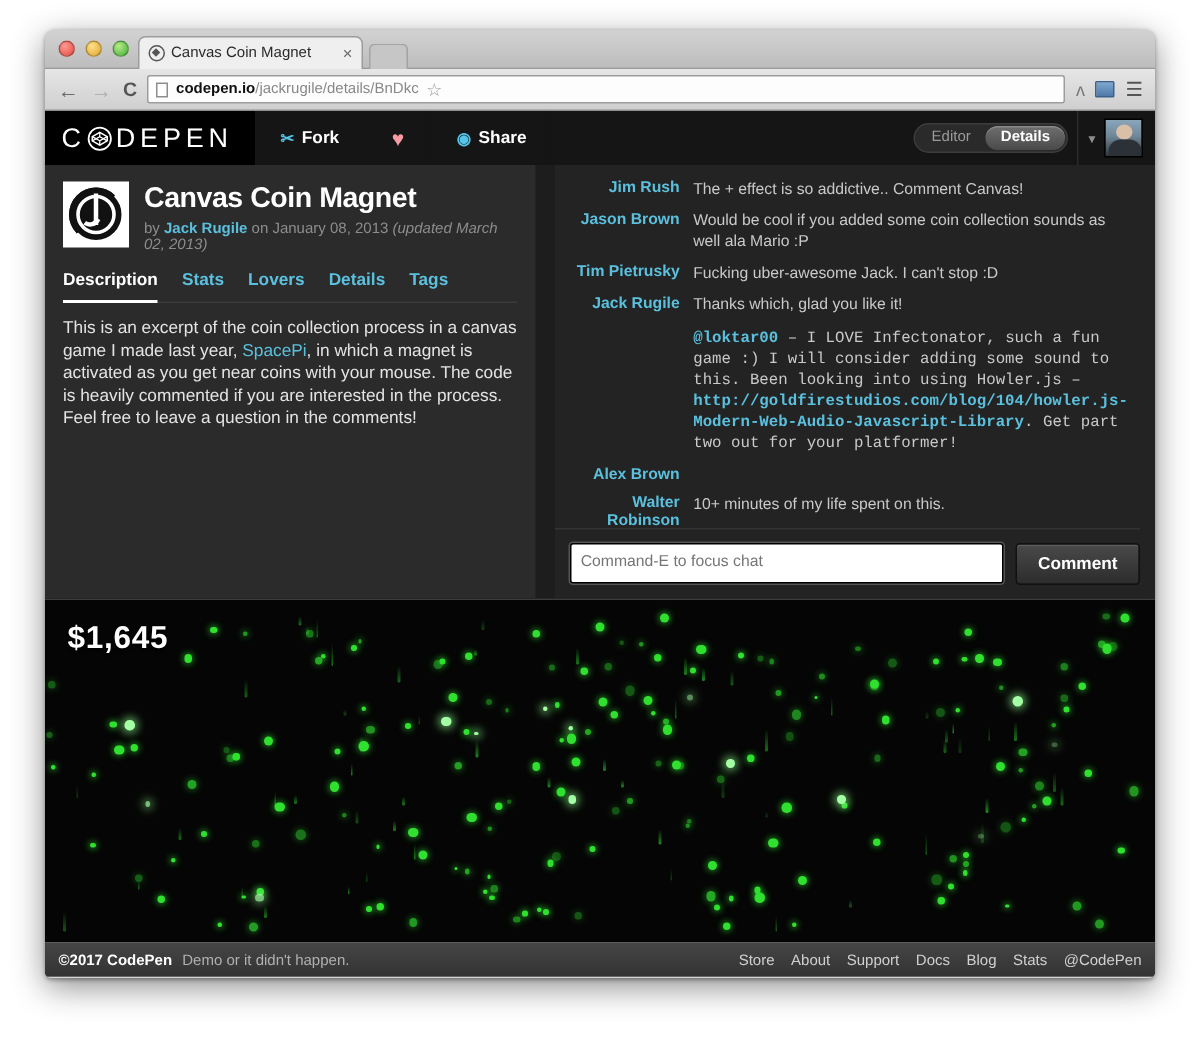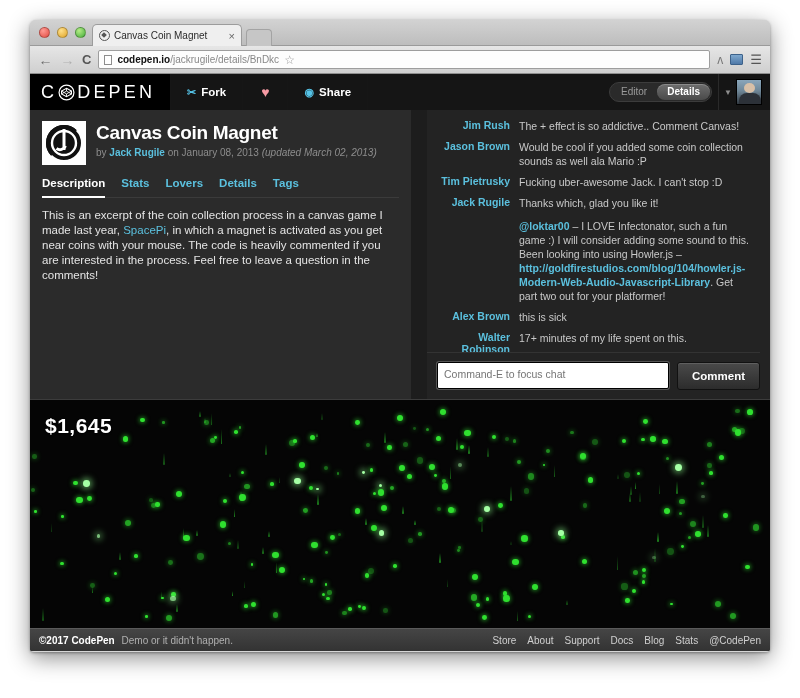--- a/index.html
+++ b/index.html
@@ -253,21 +253,21 @@
     width: 92px; flex: none; text-align: right;
     color: #5bc0de; font-size: 10.5px; font-weight: bold;
     padding-right: 9px; padding-top: 0px;
   }
   .comment-body {
     flex: 1; color: #c9c9c9; font-size: 10.5px; line-height: 14px;
     padding-right: 8px;
   }
   .comment-body .mention { color: #5bc0de; font-weight: bold; }
   .comment-body .url { color: #5bc0de; font-weight: bold; }
-  .comment-cont { margin-top: 9px; }
+  .comment-cont { margin-top: 9px; font-family: Liberation Mono, monospace; }
 
   #comment-form {
     border-top: 1px solid #333;
     padding: 9px 0 9px 10px;
     display: flex; gap: 8px; align-items: flex-start;
     background: #232323;
   }
   #comment-input {
     flex: 1; height: 27px;
     background: #fff; border: 1px solid #000;
@@ -464,26 +464,25 @@
             <div class="comment-body">Thanks which, glad you like it!</div>
           </div>
 
           <div class="comment-row comment-cont">
             <div class="comment-author"></div>
             <div class="comment-body"><span class="mention">@loktar00</span><span> – I LOVE Infectonator, such a fun game :) I will consider adding some sound to this. Been looking into using Howler.js – </span><span class="url">http://goldfirestudios.com/blog/104/howler.js-Modern-Web-Audio-Javascript-Library</span><span>. Get part two out for your platformer!</span></div>
           </div>
 
           <div class="comment-row">
             <div class="comment-author">Alex Brown</div>
-            <div class="comment-body">this is sick</div>
           </div>
 
           <div class="comment-row">
             <div class="comment-author">Walter Robinson</div>
-            <div class="comment-body">17+ minutes of my life spent on this.</div>
+            <div class="comment-body">10+ minutes of my life spent on this.</div>
           </div>
 
         </div>
 
         <div id="comment-form">
           <textarea id="comment-input" placeholder="Command-E to focus chat" style=""></textarea>
           <button id="comment-submit">Comment</button>
         </div>
       </div>
     </div>

